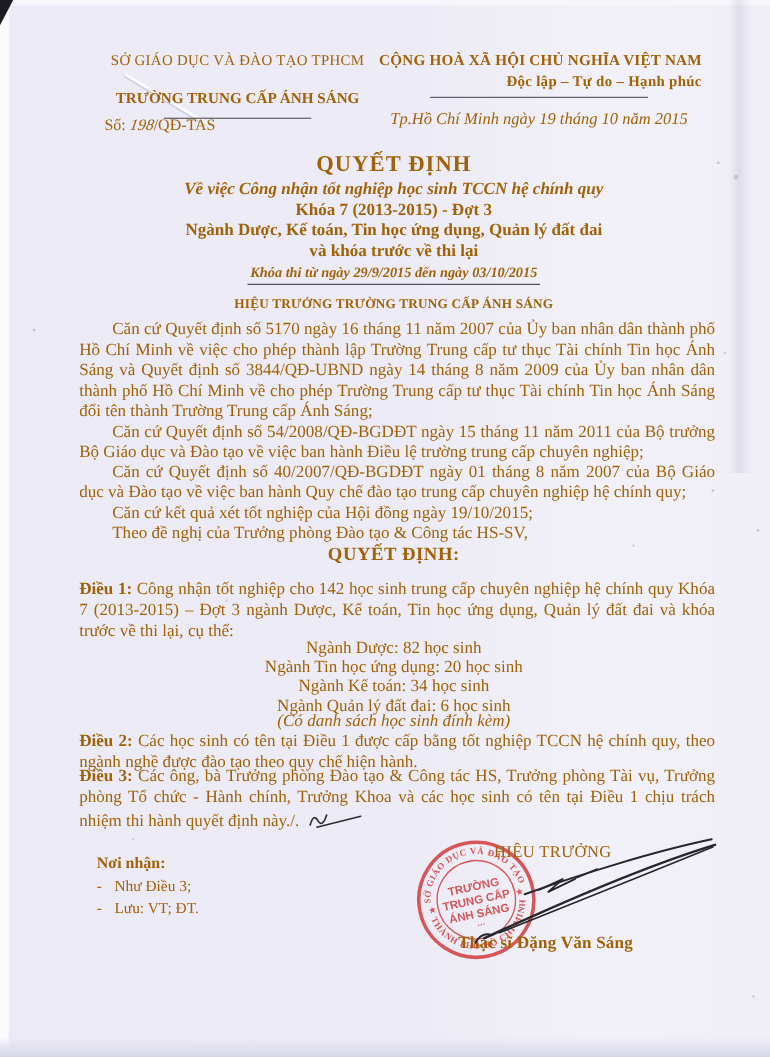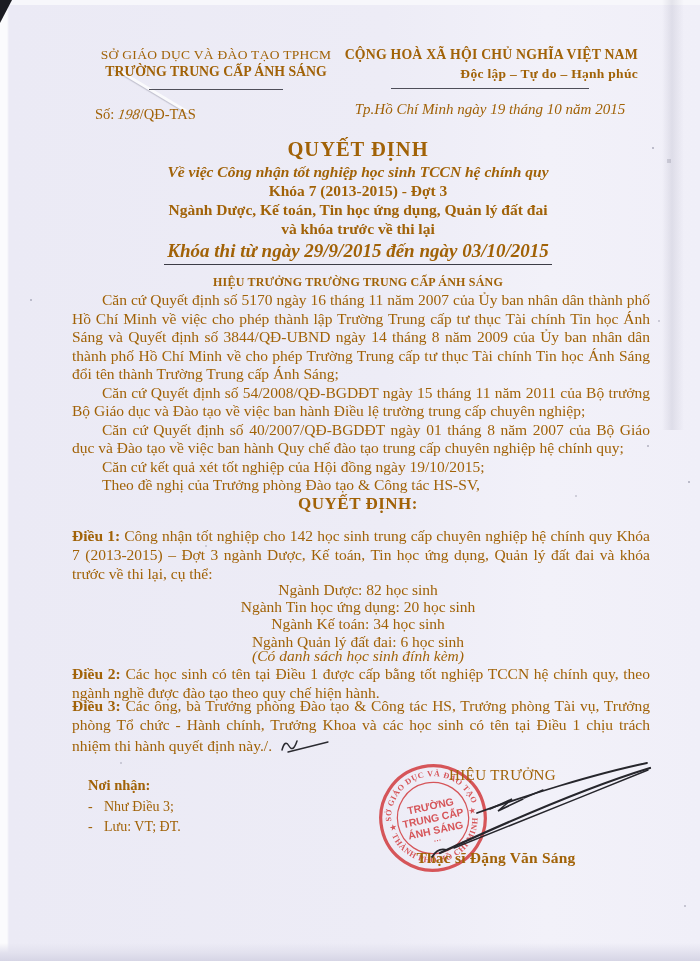--- a/index.html
+++ b/index.html
@@ -23,37 +23,37 @@
   .speckles{position:absolute;left:0;top:0;width:2px;height:2px;
     box-shadow:652px 147px 0 0 rgba(70,70,95,.30),647px 445px 0 0 rgba(70,70,95,.28),
     658px 320px 0 0 rgba(70,70,95,.22),688px 481px 0 0 rgba(70,70,95,.3),
     30px 299px 0 0 rgba(70,70,95,.28),120px 762px 0 0 rgba(70,70,95,.2),
     205px 545px 0 0 rgba(70,70,95,.2),575px 495px 0 0 rgba(70,70,95,.2),
     668px 160px 0 1px rgba(70,70,95,.18),684px 905px 0 0 rgba(70,70,95,.25);}
 
   
   .org-block{position:absolute;left:70px;top:47px;width:292px;text-align:center;}
   .org-l1{font-size:13.5px;letter-spacing:.3px;}
-  .org-l2{font-size:13.8px;font-weight:bold;margin-top:1px;}
+  .org-l2{font-size:13.8px;font-weight:bold;margin-top:19px;}
   .org-rule{width:134px;border-bottom:1.6px solid #4e4e59;margin:9px auto 0;}
   .doc-no{position:absolute;left:95px;top:106px;font-size:14.5px;}
   .hand{display:inline-block;font-style:italic;transform:skewX(-9deg);}
   .nat-block{position:absolute;left:342px;top:47px;width:296px;text-align:right;font-family:Liberation Serif, serif;}
   .nat-l1{font-size:13.8px;font-weight:bold;letter-spacing:.2px;}
   .nat-l2{font-size:13.5px;font-weight:bold;margin-top:3px;letter-spacing:.3px;}
   .nat-rule{width:198px;border-bottom:1.6px solid #4e4e59;margin:6px auto 0;}
   .place-date{position:absolute;left:342px;top:101px;width:296px;text-align:center;
     font-style:italic;font-size:15px;}
 
   
   .title-block{position:absolute;left:66px;top:138px;width:584px;text-align:center;}
   .t-main{font-size:20.5px;font-weight:bold;letter-spacing:1px;}
   .t-sub1{font-size:15.5px;font-weight:bold;font-style:italic;margin-top:2px;}
   .t-sub{font-size:15.5px;font-weight:bold;margin-top:1px;}
-  .t-exam{display:inline-block;font-size:19px;font-weight:bold;font-style:italic;
+  .t-exam{display:inline-block;font-size:13px;font-weight:bold;font-style:italic;
     border-bottom:1.8px solid #3c3c46;padding:0 3px 2px;margin-top:2px;}
   .t-issuer{font-size:12px;font-weight:bold;letter-spacing:.2px;margin-top:10px;}
 
   
   .preamble{position:absolute;left:72px;top:291px;width:578px;
     font-size:15.5px;line-height:18.5px;text-align:justify;}
   .preamble p{margin:0;text-indent:30px;font-family:Liberation Serif, serif;}
   .decision-heading{position:absolute;left:66px;top:494px;width:584px;text-align:center;
     font-size:17px;font-weight:bold;letter-spacing:.5px;}
   .article{position:absolute;left:72px;width:578px;font-size:15.5px;

